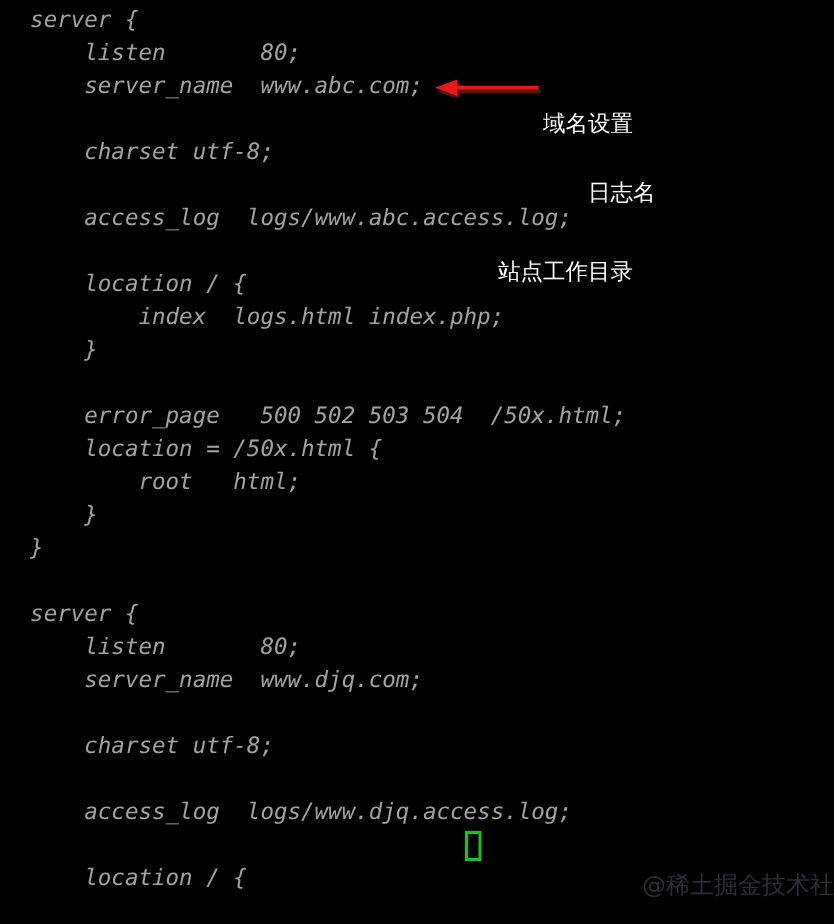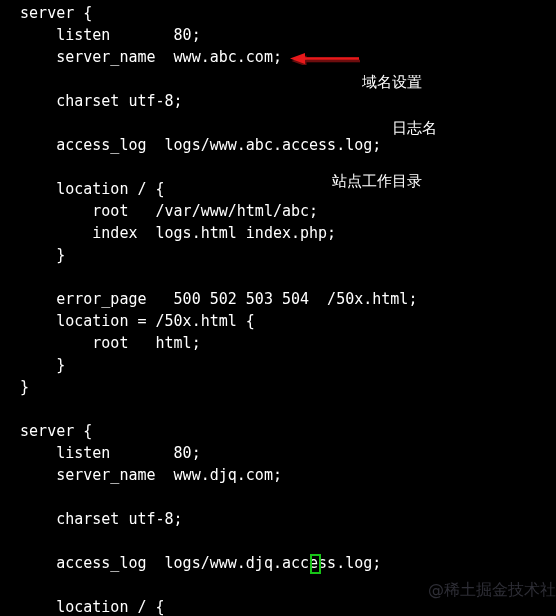--- a/index.html
+++ b/index.html
@@ -31,24 +31,25 @@
     top: 2px;
     width: 554px;
   }
 
   .code-line {
     height: 22px;
     line-height: 22px;
     font-family: "DejaVu Sans Mono", monospace;
     font-size: 15px;
     letter-spacing: 0px;
-    color: #ffffff;
+    color: #a3a3a3;
     white-space: pre;
     margin: 0;
     padding: 0;
+    font-style: italic;
   }
 
   
   .cursor-box {
     position: absolute;
     border: 2px solid #17c417;
     box-sizing: border-box;
     pointer-events: none;
   }
 
@@ -84,21 +85,20 @@
   <div class="code-layer" style="font-size: 15px;">
       <div class="code-line">  server {</div>
       <div class="code-line">      listen       80;</div>
       <div class="code-line">      server_name  www.abc.com;</div>
       <div class="code-line"></div>
       <div class="code-line">      charset utf-8;</div>
       <div class="code-line"></div>
       <div class="code-line">      access_log  logs/www.abc.access.log;</div>
       <div class="code-line"></div>
       <div class="code-line">      location / {</div>
-      <div class="code-line">          root   /var/www/html/abc;</div>
       <div class="code-line">          index  logs.html index.php;</div>
       <div class="code-line">      }</div>
       <div class="code-line"></div>
       <div class="code-line">      error_page   500 502 503 504  /50x.html;</div>
       <div class="code-line">      location = /50x.html {</div>
       <div class="code-line">          root   html;</div>
       <div class="code-line">      }</div>
       <div class="code-line">  }</div>
       <div class="code-line"></div>
       <div class="code-line">  server {</div>

